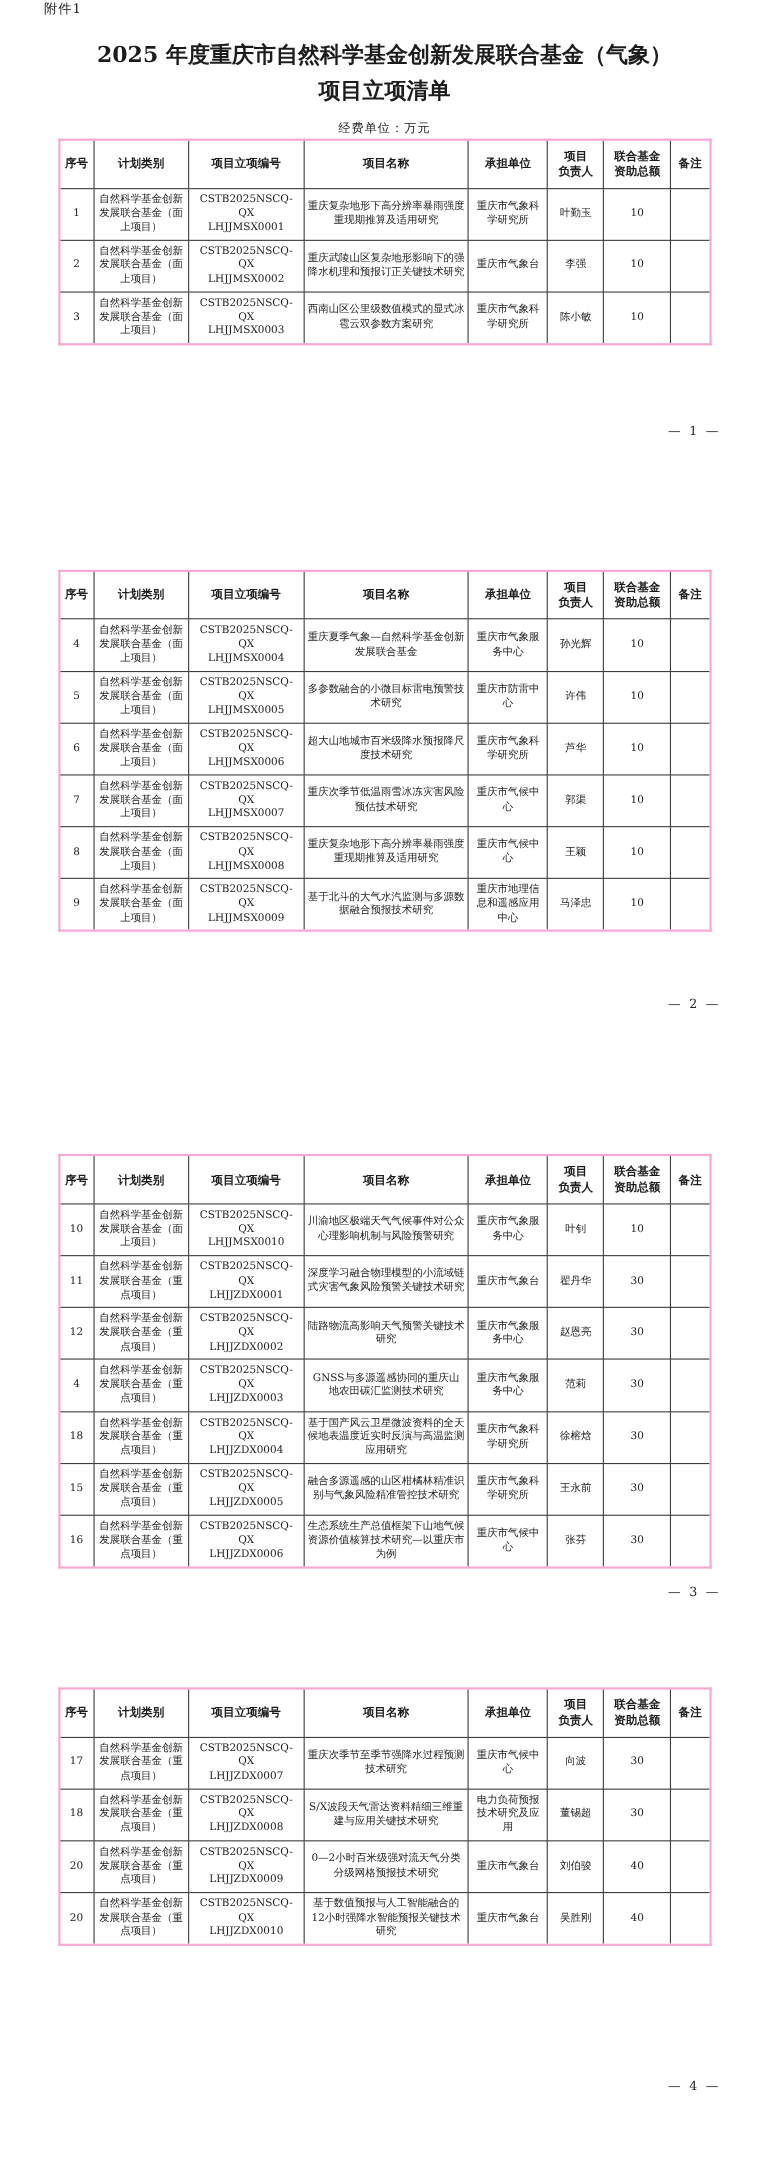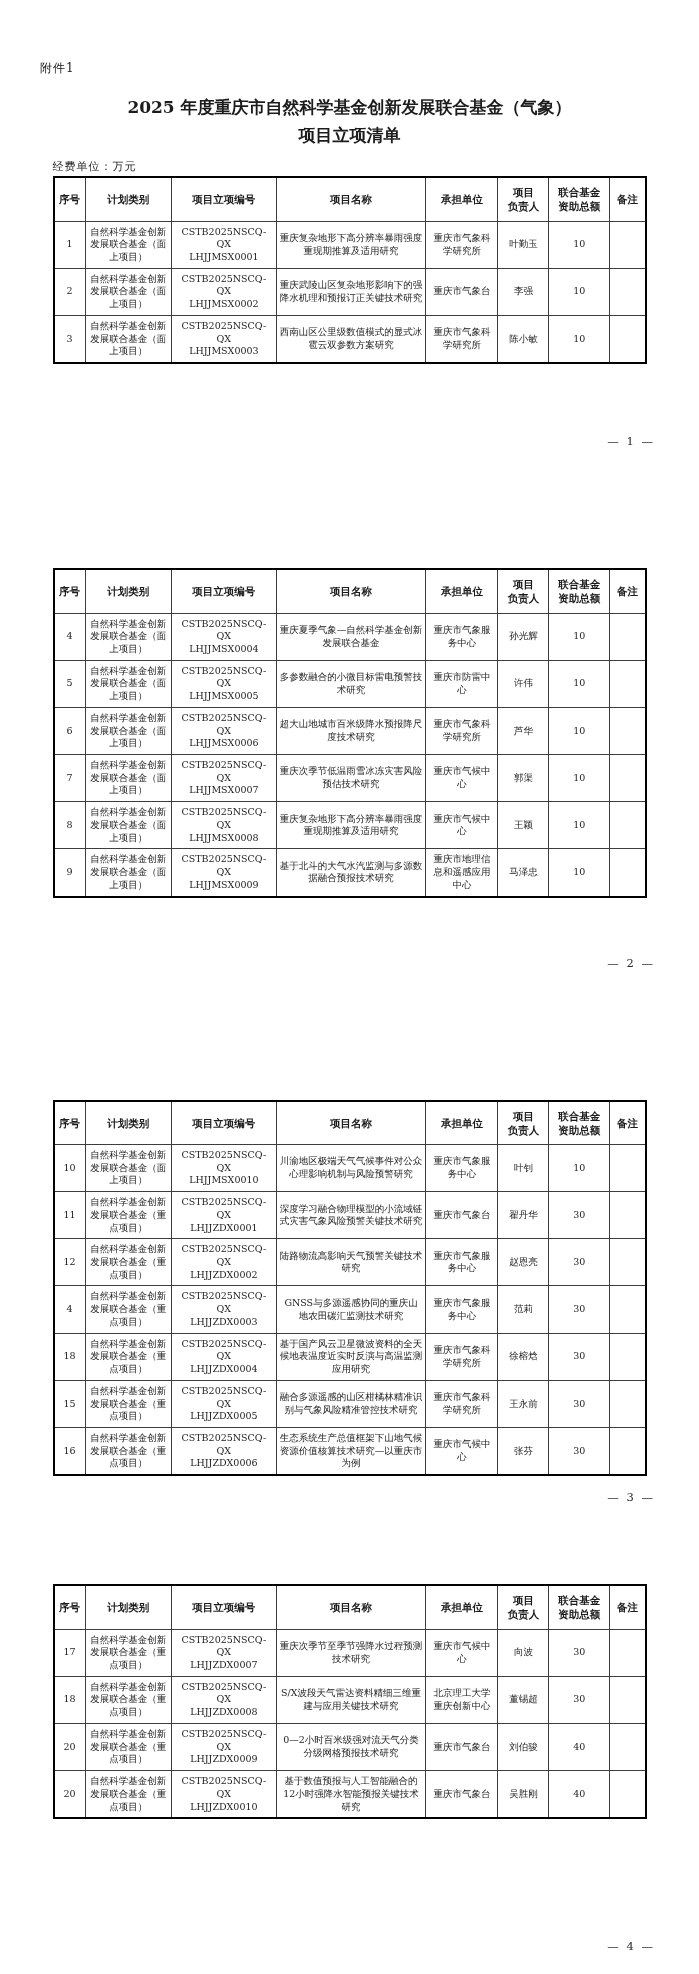--- a/index.html
+++ b/index.html
@@ -10,48 +10,47 @@
     color: #1c1c1c;
   }
   .sheet {
     position: relative;
     width: 699px;
     height: 1974px;
     margin: 0 auto;
     background: #ffffff;
     overflow: hidden;
     box-sizing: border-box;
-    padding-top: 60px;
   }
   .attachment {
     margin-left: 40px;
     font-size: 12px;
     letter-spacing: 1px;
   }
   .doc-title {
     margin: 16px 30px 0 30px;
     text-align: center;
-    font-size: 17px;
+    font-size: 20px;
     font-weight: bold;
     line-height: 1.65;
   }
   .doc-section { margin: 0; }
   .unit-note {
     width: 594px;
     margin: 10px auto 2px auto;
-    text-align: left;
+    text-align: center;
     font-size: 11px;
     letter-spacing: 1px;
   }
   table.grid {
     width: 594px;
     margin: 0 auto;
     border-collapse: collapse;
     table-layout: fixed;
-    border: 2px solid #000000;
+    border: 2px solid #f9a8d4;
   }
   table.grid th, table.grid td {
     border: 1px solid #3d3d3d;
     text-align: center;
     vertical-align: middle;
     overflow: hidden;
     box-sizing: border-box;
   }
   table.grid th {
     font-size: 10.5px;
@@ -381,21 +380,21 @@
               <td class="c5">向波</td>
               <td class="c6">30</td>
               <td class="c7"></td>
             </tr>
             <tr>
               <td class="c0">18</td>
               <td class="c1">自然科学基金创新发展联合基金（重点项目）</td>
               <td class="c2">CSTB2025NSCQ-QX
 LHJJZDX0008</td>
               <td class="c3">S/X波段天气雷达资料精细三维重建与应用关键技术研究</td>
-              <td class="c4">北京理工大学重庆创新中心</td>
+              <td class="c4">电力负荷预报技术研究及应用</td>
               <td class="c5">董锡超</td>
               <td class="c6">30</td>
               <td class="c7"></td>
             </tr>
             <tr>
               <td class="c0">20</td>
               <td class="c1">自然科学基金创新发展联合基金（重点项目）</td>
               <td class="c2">CSTB2025NSCQ-QX
 LHJJZDX0009</td>
               <td class="c3">0—2小时百米级强对流天气分类分级网格预报技术研究</td>

